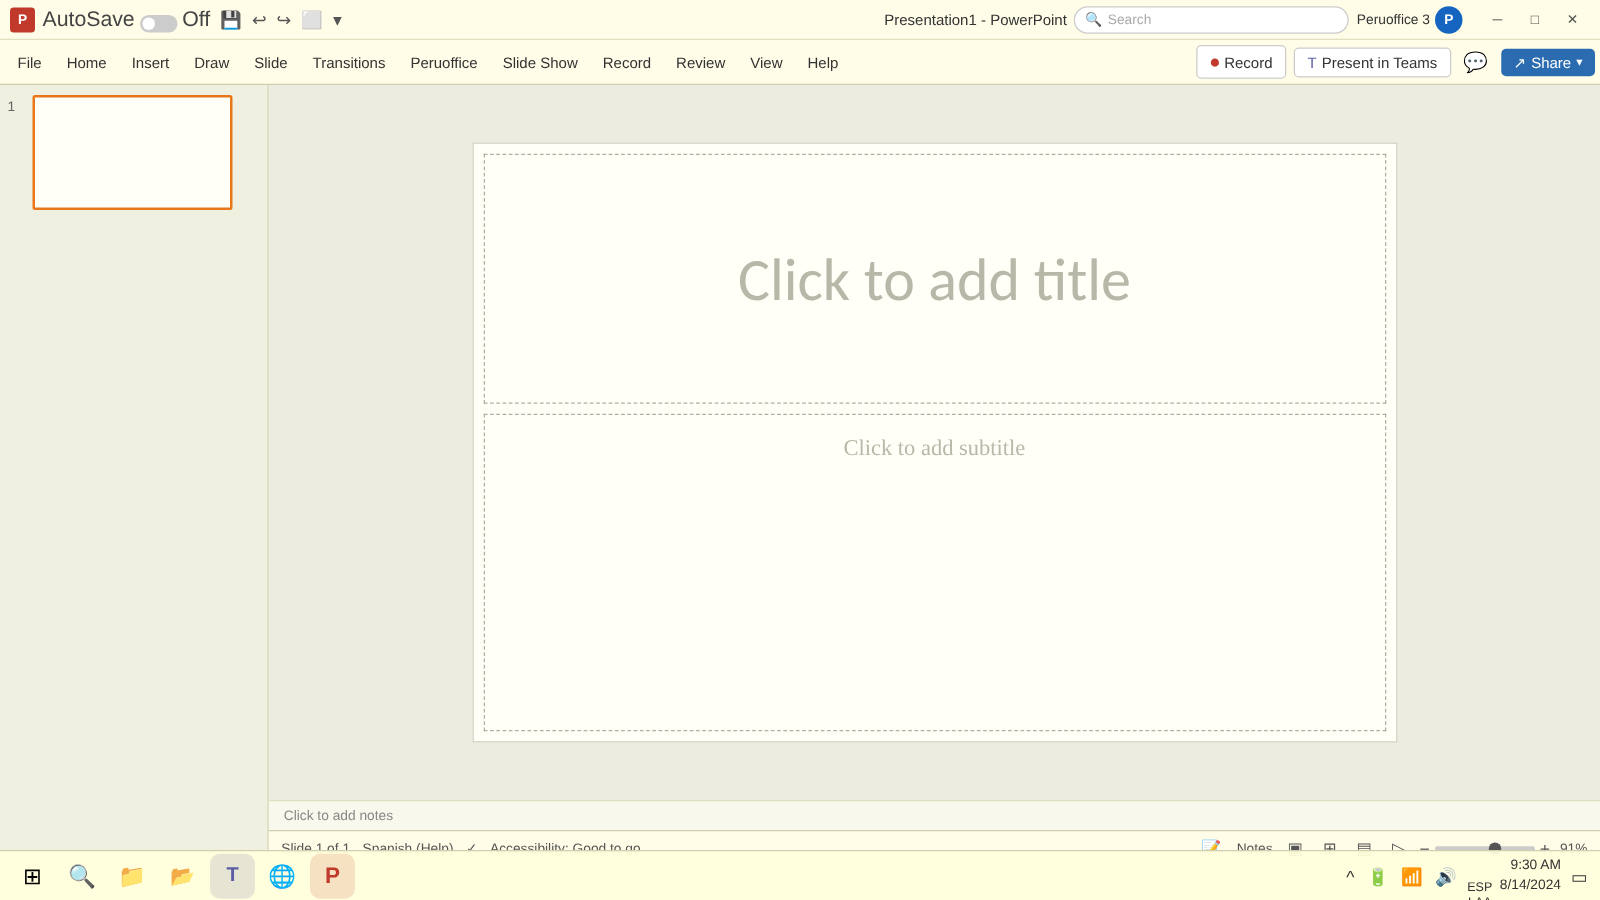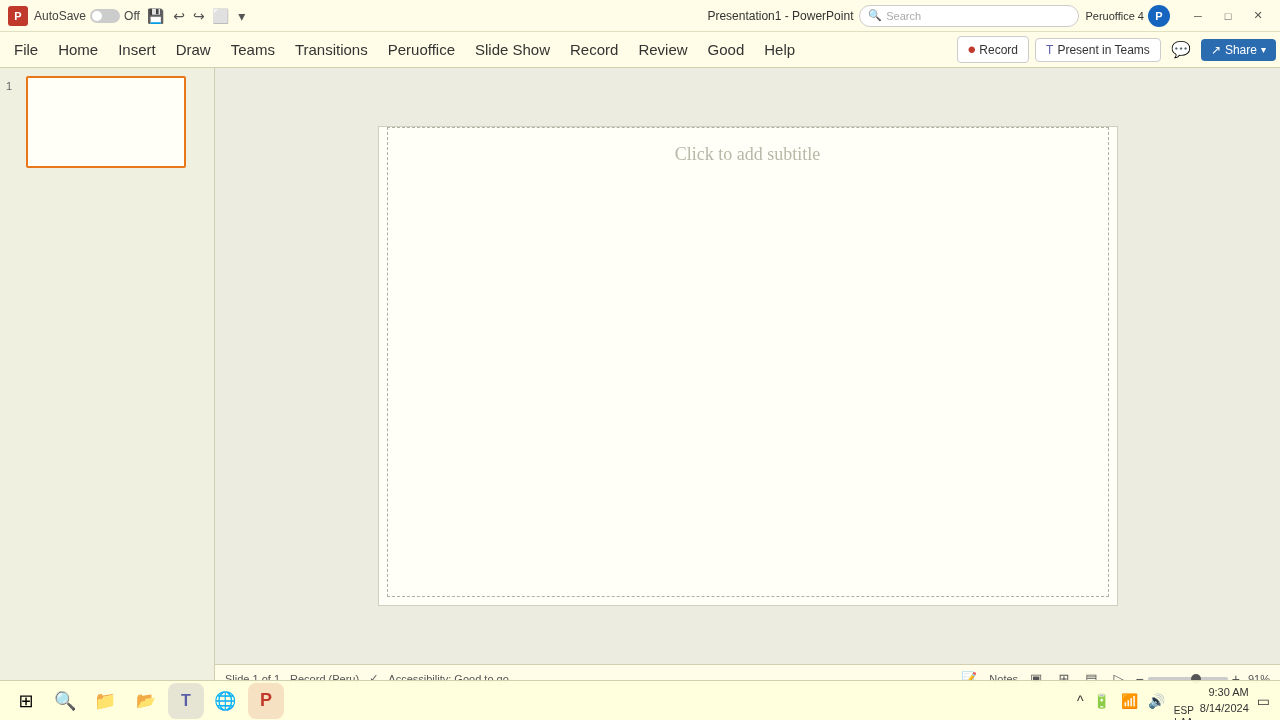--- a/index.html
+++ b/index.html
@@ -9,21 +9,21 @@
     #titlebar {
       height: 32px;
       background: #fffde7;
       display: flex;
       align-items: center;
       padding: 0 8px;
       border-bottom: 1px solid #e0e0c0;
       gap: 6px;
     }
     #titlebar .app-icon { width: 20px; height: 20px; background: #c0392b; border-radius: 3px; display: flex; align-items: center; justify-content: center; color: white; font-weight: bold; font-size: 11px; flex-shrink: 0; }
-    #titlebar .autosave-area { display: flex; align-items: flex-start; gap: 4px; font-size: 12px; color: #444; }
+    #titlebar .autosave-area { display: flex; align-items: flex-end; gap: 4px; font-size: 17px; color: #444; }
     #titlebar .toggle { width: 30px; height: 14px; background: #ccc; border-radius: 7px; display: flex; align-items: center; padding: 0 2px; cursor: pointer; }
     #titlebar .toggle.off .knob { margin-left: 0; }
     #titlebar .toggle .knob { width: 10px; height: 10px; background: white; border-radius: 50%; }
     #titlebar .toolbar-icons { display: flex; align-items: center; gap: 4px; }
     #titlebar .toolbar-icons span { font-size: 14px; color: #555; cursor: pointer; padding: 2px; }
     #titlebar .title { flex: 1; text-align: right; font-size: 12px; color: #333; }
     #titlebar .search-bar { width: 220px; height: 22px; background: white; border: 1px solid #ccc; border-radius: 11px; display: flex; align-items: center; padding: 0 8px; gap: 4px; font-size: 11px; color: #888; }
     #titlebar .window-controls { display: flex; gap: 2px; margin-left: 8px; }
     #titlebar .win-btn { width: 28px; height: 20px; border-radius: 3px; display: flex; align-items: center; justify-content: center; font-size: 11px; cursor: pointer; color: #555; }
     #titlebar .user-area { display: flex; align-items: center; gap: 4px; font-size: 11px; color: #333; }
@@ -31,21 +31,21 @@
 
     
     #ribbon {
       height: 36px;
       background: #fffde7;
       border-bottom: 1px solid #d0d0b0;
       display: flex;
       align-items: center;
       padding: 0 4px;
     }
-    .ribbon-tab { padding: 6px 10px; font-size: 15px; color: #333; cursor: pointer; border-radius: 3px; white-space: nowrap; }
+    .ribbon-tab { padding: 6px 10px; font-size: 12px; color: #333; cursor: pointer; border-radius: 3px; white-space: nowrap; }
     .ribbon-right { margin-left: auto; display: flex; align-items: center; gap: 6px; }
     .ribbon-btn { display: flex; align-items: center; gap: 4px; padding: 4px 10px; border-radius: 4px; font-size: 12px; cursor: pointer; border: none; }
     .ribbon-btn.record-btn { background: white; border: 1px solid #ccc; color: #333; }
     .ribbon-btn.teams-btn { background: white; border: 1px solid #ccc; color: #333; }
     .ribbon-btn.share-btn { background: #2b6cb0; color: white; }
     .ribbon-btn.share-btn .arrow { font-size: 10px; }
     .comment-btn { width: 28px; height: 28px; display: flex; align-items: center; justify-content: center; cursor: pointer; border-radius: 4px; font-size: 16px; color: #555; }
 
     
     #main { display: flex; height: calc(720px - 32px - 36px - 28px); background: #f5f5e8; }
@@ -171,42 +171,42 @@
     <span>↪</span>
     <span>⬜</span>
     <span>▾</span>
   </div>
   <div class="title">Presentation1 - PowerPoint</div>
   <div class="search-bar">
     <span>🔍</span>
     <span style="color:#aaa">Search</span>
   </div>
   <div class="user-area">
-    <span>Peruoffice 4</span>
+    <span>Peruoffice 3</span>
     <div class="user-avatar">P</div>
   </div>
   <div class="window-controls">
     <div class="win-btn">─</div>
     <div class="win-btn">□</div>
     <div class="win-btn close">✕</div>
   </div>
 </div>
 
 <div id="ribbon">
   <div class="ribbon-tab">File</div>
   <div class="ribbon-tab">Home</div>
   <div class="ribbon-tab">Insert</div>
   <div class="ribbon-tab">Draw</div>
-  <div class="ribbon-tab">Teams</div>
+  <div class="ribbon-tab">Slide</div>
   <div class="ribbon-tab">Transitions</div>
   <div class="ribbon-tab">Peruoffice</div>
   <div class="ribbon-tab">Slide Show</div>
   <div class="ribbon-tab">Record</div>
   <div class="ribbon-tab">Review</div>
-  <div class="ribbon-tab">Good</div>
+  <div class="ribbon-tab">View</div>
   <div class="ribbon-tab">Help</div>
   <div class="ribbon-right">
     <button class="ribbon-btn record-btn">
       <span style="color:#c0392b; font-size:14px;">⏺</span>
       <span>Record</span>
     </button>
     <button class="ribbon-btn teams-btn">
       <span style="color:#5b5ea6;">T</span>
       <span>Present in Teams</span>
     </button>
@@ -225,32 +225,38 @@
     <div class="slide-thumb-container">
       <span class="slide-num">1</span>
       <div class="slide-thumb"></div>
     </div>
   </div>
 
   <div style="flex:1; display:flex; flex-direction:column;">
     <div id="canvas-area">
       <div id="slide-canvas">
 
+        <div id="title-placeholder">
+          <span>Click to add title</span>
+        </div>
 
         <div id="subtitle-placeholder">
           <span>Click to add subtitle</span>
         </div>
       </div>
     </div>
 
+    <div id="notes-bar">
+      <span>Click to add notes</span>
+    </div>
 
     <div id="statusbar">
       <div class="status-left">
         <span>Slide 1 of 1</span>
-        <span>Record (Peru)</span>
+        <span>Spanish (Help)</span>
         <span>✓</span>
         <span>Accessibility: Good to go</span>
       </div>
       <div class="status-right">
         <span class="status-icon">📝</span>
         <span>Notes</span>
         <span class="status-icon">▣</span>
         <span class="status-icon">⊞</span>
         <span class="status-icon">▤</span>
         <span class="status-icon">▷</span>

